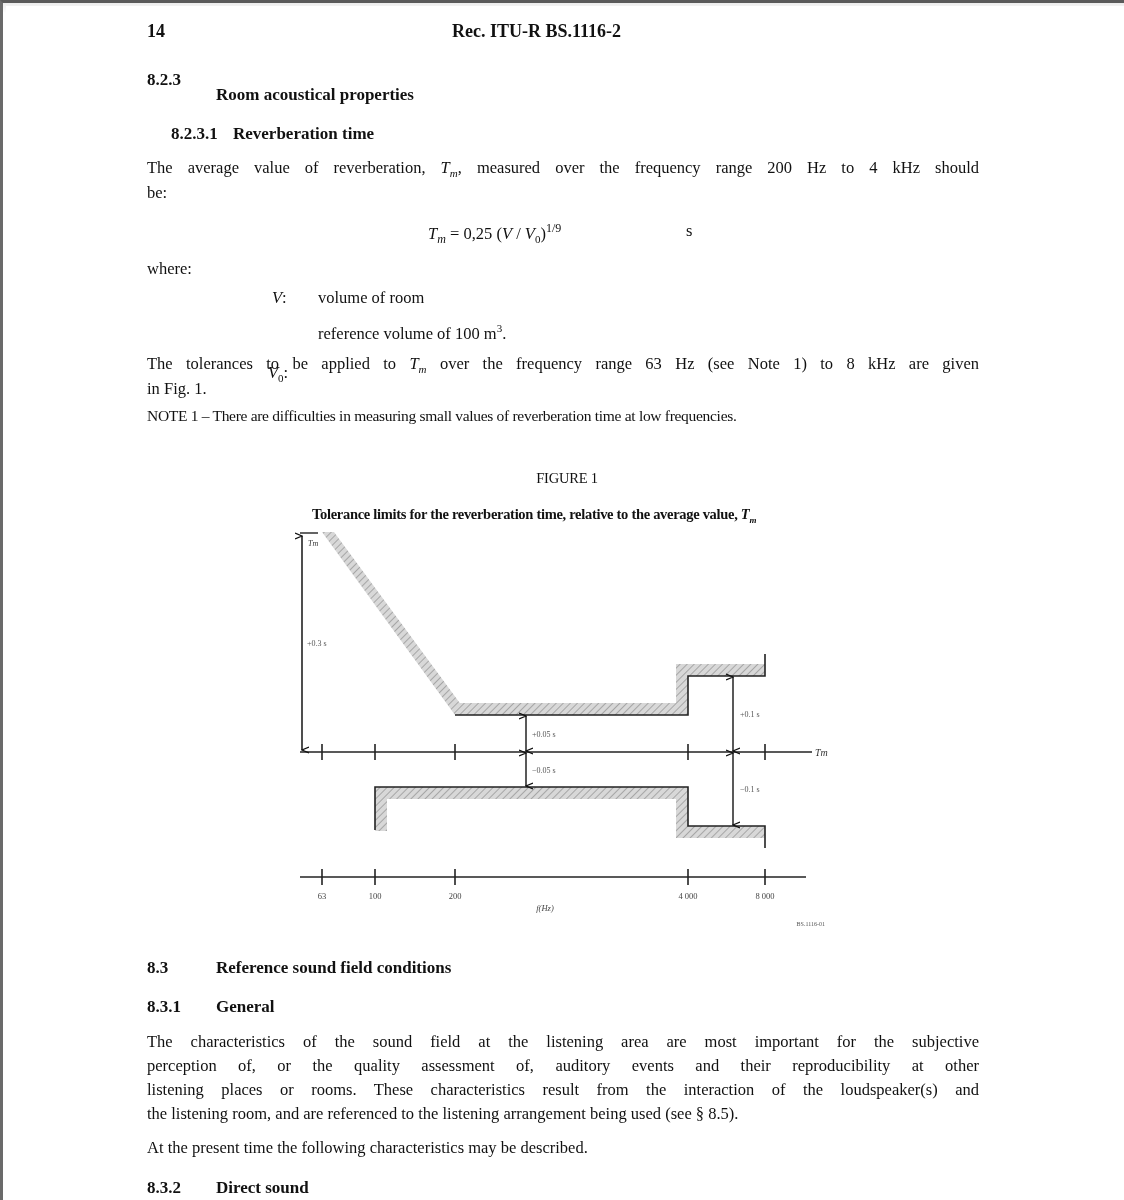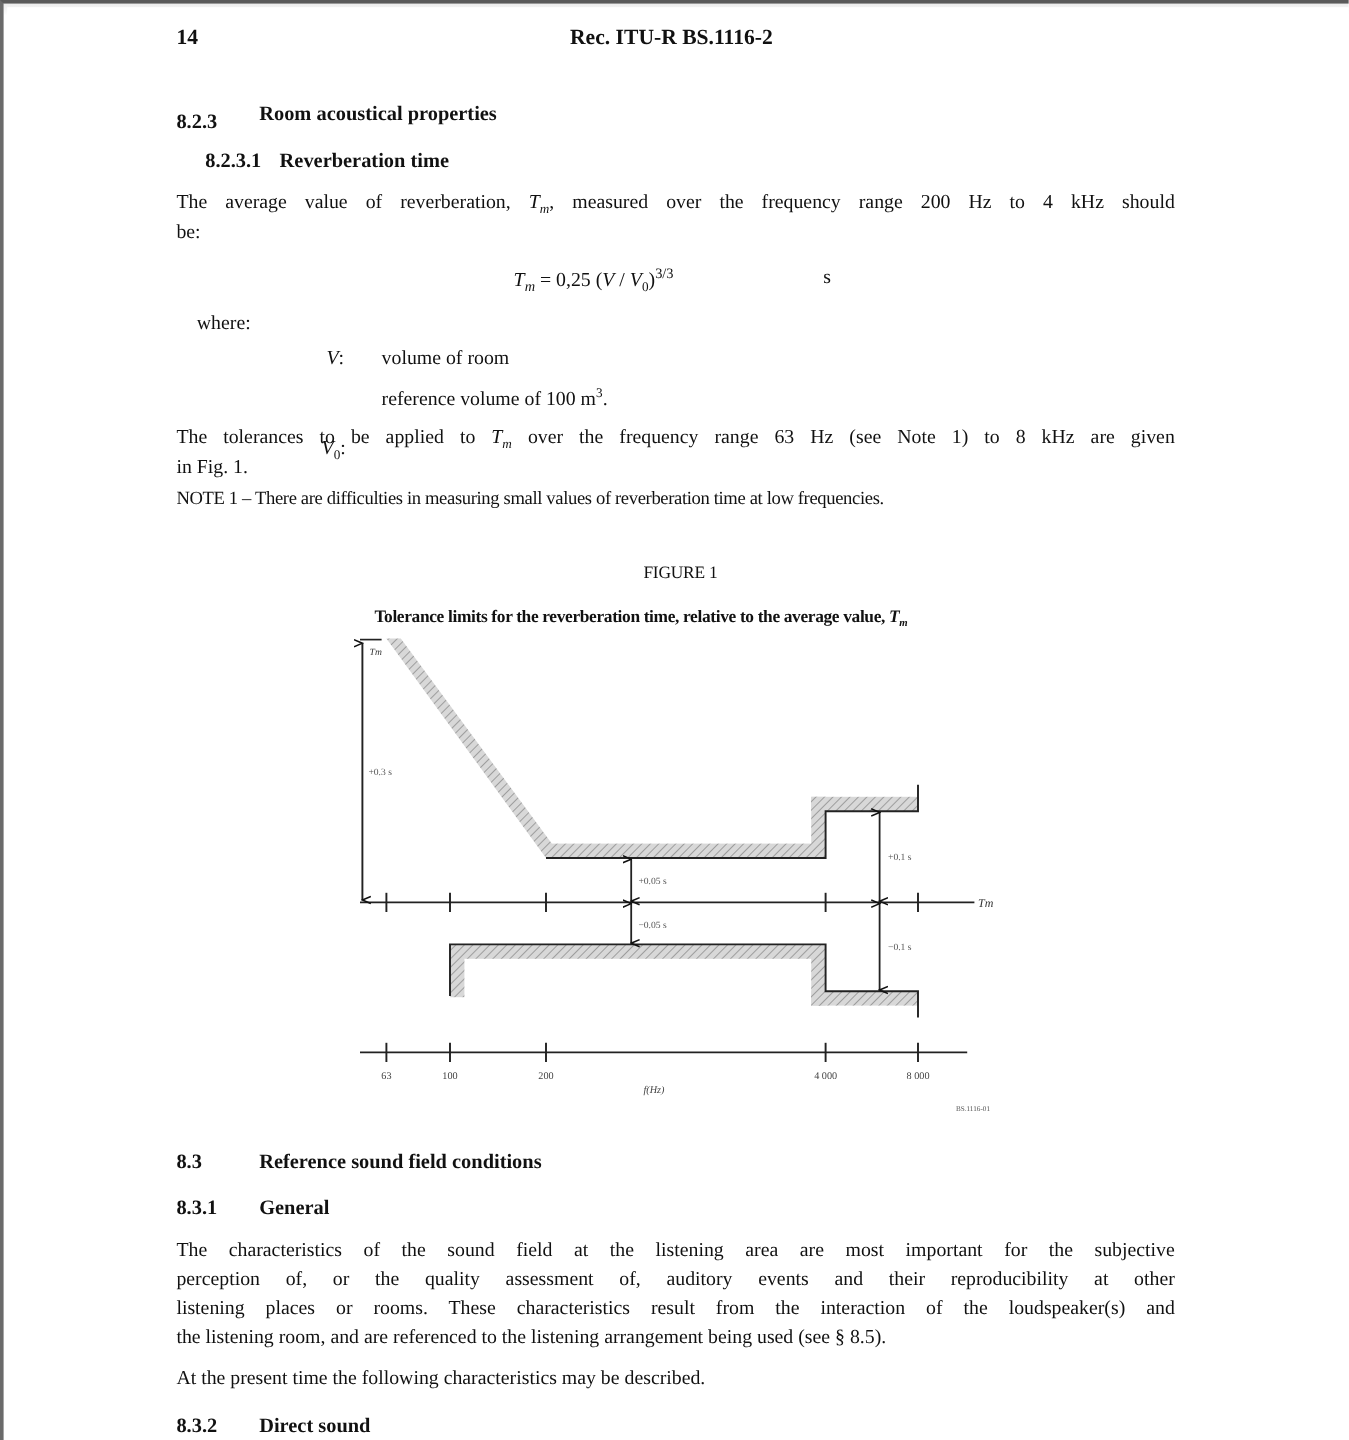--- a/index.html
+++ b/index.html
@@ -31,35 +31,35 @@
   svg text { font-family: "Liberation Serif", serif; }
 </style>
 </head>
 <body>
 
 <div class="page-frame">
   <div class="page-inner"></div>
 </div>
 
 <div class="abs hdr" style="left:147px; top:21px;">14</div>
-<div class="abs hdr" style="left:475px; top:21px;">Rec. ITU-R BS.1116-2</div>
+<div class="abs hdr" style="left:452px; top:21px;">Rec. ITU-R BS.1116-2</div>
 
-<div class="abs h-num" style="left:147px; top:92px;text-align:center;">8.2.3</div>
+<div class="abs h-num" style="left:147px; top:70px;text-align:center;">8.2.3</div>
 <div class="abs h-title" style="left:216px; top:85px;">Room acoustical properties</div>
 
 <div class="abs h-num" style="left:147px; top:124px;margin-left:24px;">8.2.3.1</div>
 <div class="abs h-title" style="left:233px; top:124px;">Reverberation time</div>
 
 <div class="para" style="top:156px; text-align-last: justify;"><span>The average value of reverberation, </span><span class="it">T</span><sub class="it" style="font-size:11px;">m</sub><span>, measured over the frequency range 200 Hz to 4 kHz should</span></div>
 <div class="abs body-text" style="left:147px; top:181px;">be:</div>
 
-<div class="abs body-text" style="left:428px; top:216px;"><span class="it">T</span><sub class="it" style="font-size:12px;">m</sub><span style="white-space:pre"> = 0,25 (</span><span class="it">V</span><span style="white-space:pre"> / </span><span class="it">V</span><sub style="font-size:11px;">0</sub><span>)</span><sup style="font-size:12px;">3/3</sup></div>
+<div class="abs body-text" style="left:428px; top:216px;"><span class="it">T</span><sub class="it" style="font-size:12px;">m</sub><span style="white-space:pre"> = 0,25 (</span><span class="it">V</span><span style="white-space:pre"> / </span><span class="it">V</span><sub style="font-size:11px;">0</sub><span>)</span><sup style="font-size:12px;">1/9</sup></div>
 <div class="abs body-text" style="left:686px; top:219px;">s</div>
 
-<div class="abs body-text" style="left:164px; top:257px;">where:</div>
+<div class="abs body-text" style="left:147px; top:257px;">where:</div>
 
 <div class="abs body-text" style="left:272px; top:286px;"><span class="it">V</span>:</div>
 <div class="abs body-text" style="left:318px; top:286px;">volume of room</div>
 <div class="abs body-text" style="left:268px; top:316px;margin-top:45px;"><span class="it">V</span><sub style="font-size:11px;">0</sub>:</div>
 <div class="abs body-text" style="left:318px; top:316px;"><span>reference volume of 100 m</span><sup style="font-size:11px;">3</sup><span>.</span></div>
 
 <div class="para" style="top:352px; text-align-last: justify;"><span>The tolerances to be applied to </span><span class="it">T</span><sub class="it" style="font-size:11px;">m</sub><span> over the frequency range 63 Hz (see Note 1) to 8 kHz are given</span></div>
 <div class="abs body-text" style="left:147px; top:377px;">in Fig. 1.</div>
 <div class="abs note" style="left:147px; top:407px;">NOTE 1 – There are difficulties in measuring small values of reverberation time at low frequencies.</div>
 

